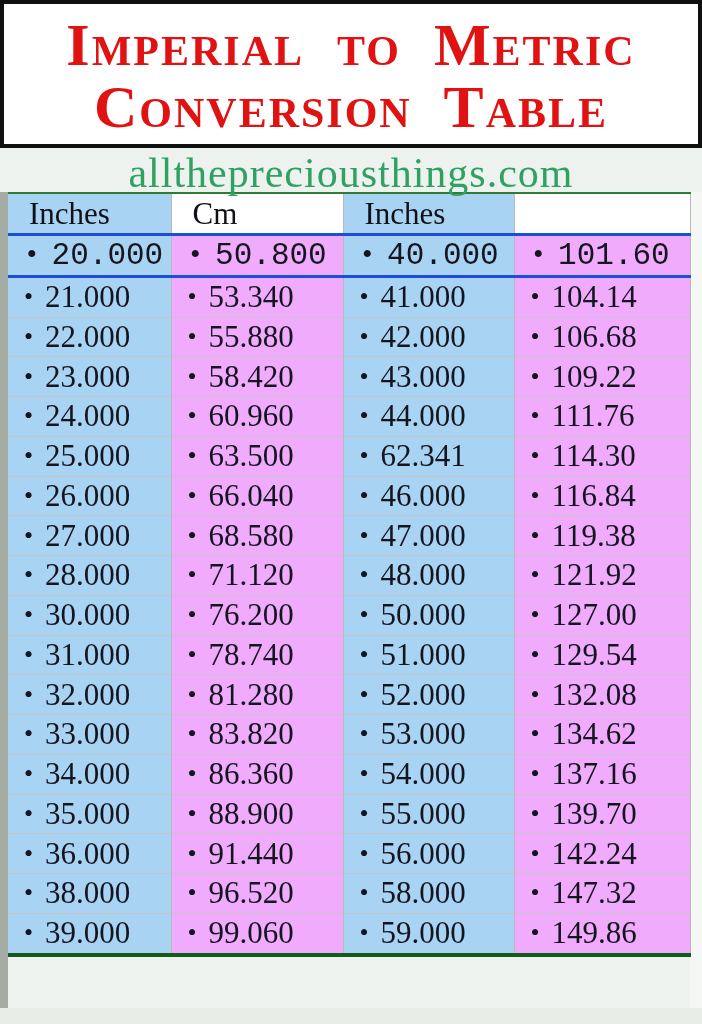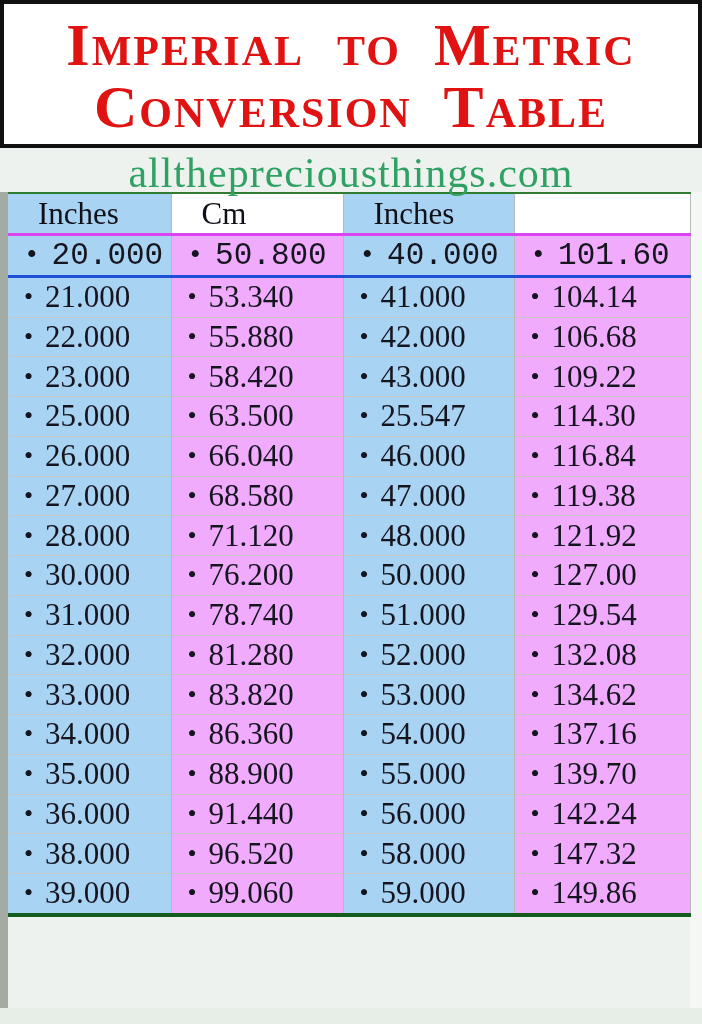--- a/index.html
+++ b/index.html
@@ -74,22 +74,22 @@
   .conv-table col.c1 { width: 172px; }
   .conv-table col.c2 { width: 171px; }
   .conv-table col.c3 { width: 176px; }
 
   .conv-table th {
     height: 39px;
     font-size: 31px;
     font-weight: normal;
     color: #101018;
     text-align: left;
-    padding: 0 0 0 30px;
-    border-bottom: 3px solid #d946ef; 
+    padding: 0 0 0 21px;
+    border-bottom: 3px solid #1d4ed8; 
   }
   .conv-table td {
     height: 38.75px;
     font-size: 31px;
     color: #15151f;
     text-align: left;
     padding: 0 0 0 16px;
     white-space: nowrap;
     border-top: 1px solid #c6c6c6;
   }
@@ -158,23 +158,29 @@
         <td class="cell-blue"><span class="bullet">•</span><span>42.000</span></td>
         <td class="cell-white"><span class="bullet">•</span><span>106.68</span></td>
       </tr>
       <tr>
         <td class="cell-blue"><span class="bullet">•</span><span>23.000</span></td>
         <td class="cell-white"><span class="bullet">•</span><span>58.420</span></td>
         <td class="cell-blue"><span class="bullet">•</span><span>43.000</span></td>
         <td class="cell-white"><span class="bullet">•</span><span>109.22</span></td>
       </tr>
       <tr>
+        <td class="cell-blue"><span class="bullet">•</span><span>24.000</span></td>
+        <td class="cell-white"><span class="bullet">•</span><span>60.960</span></td>
+        <td class="cell-blue"><span class="bullet">•</span><span>44.000</span></td>
+        <td class="cell-white"><span class="bullet">•</span><span>111.76</span></td>
+      </tr>
+      <tr>
         <td class="cell-blue"><span class="bullet">•</span><span>25.000</span></td>
         <td class="cell-white"><span class="bullet">•</span><span>63.500</span></td>
-        <td class="cell-blue"><span class="bullet">•</span><span>25.547</span></td>
+        <td class="cell-blue"><span class="bullet">•</span><span>62.341</span></td>
         <td class="cell-white"><span class="bullet">•</span><span>114.30</span></td>
       </tr>
       <tr>
         <td class="cell-blue"><span class="bullet">•</span><span>26.000</span></td>
         <td class="cell-white"><span class="bullet">•</span><span>66.040</span></td>
         <td class="cell-blue"><span class="bullet">•</span><span>46.000</span></td>
         <td class="cell-white"><span class="bullet">•</span><span>116.84</span></td>
       </tr>
       <tr>
         <td class="cell-blue"><span class="bullet">•</span><span>27.000</span></td>

